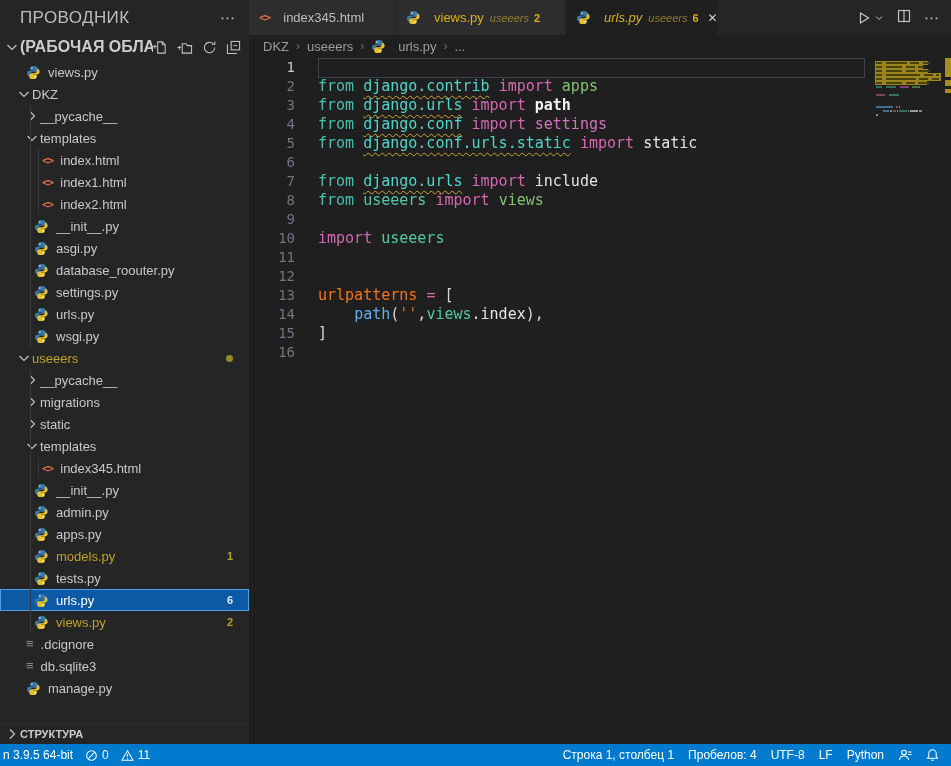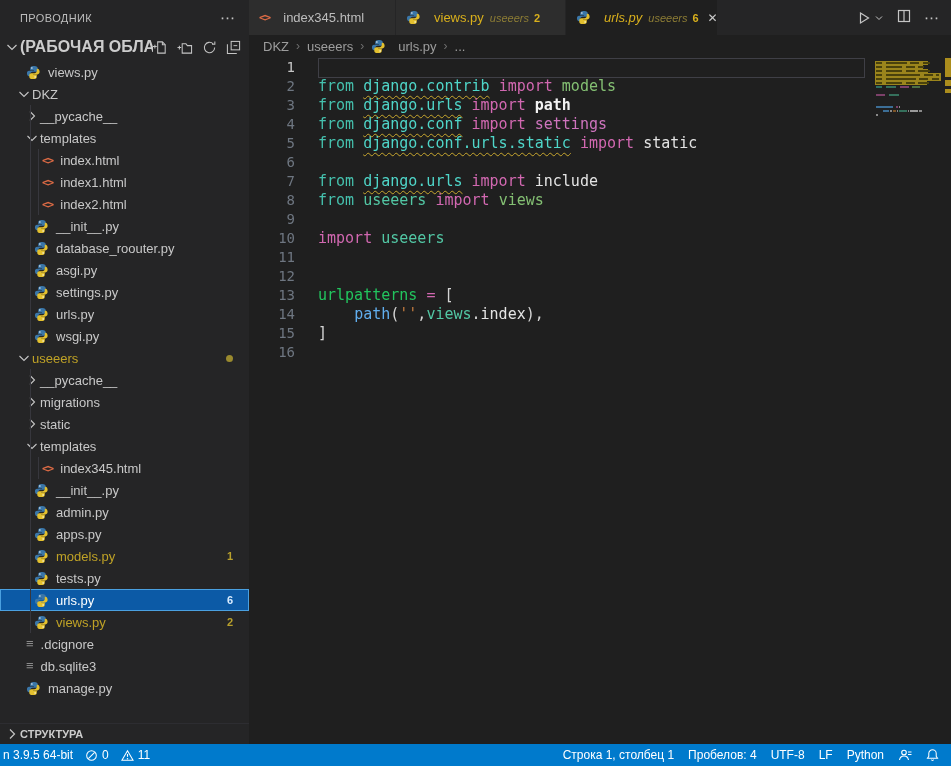--- a/index.html
+++ b/index.html
@@ -2,21 +2,21 @@
 <html><head>
 <meta charset="utf-8">
 <style>
   html,body{margin:0;padding:0;background:#111;}
   #app{position:relative;width:951px;height:766px;background:#1f1f1f;overflow:hidden;
        font-family:"Liberation Sans",sans-serif;color:#cccccc;-webkit-font-smoothing:antialiased;}
 
   
   .sidebar{position:absolute;left:0;top:0;width:249px;height:744px;background:#252526;overflow:hidden;}
   .sb-header{height:35px;display:flex;align-items:center;padding:0 14px 0 20px;}
-  .sb-title{font-size:11px;color:#bcbcbc;letter-spacing:.4px;flex:1;}
+  .sb-title{font-size:17px;color:#bcbcbc;letter-spacing:.4px;flex:1;}
   .sb-more{color:#c5c5c5;font-size:15px;line-height:10px;cursor:pointer;}
   .sb-section{height:24px;display:flex;align-items:center;font-weight:bold;font-size:16px;color:#cccccc;padding:0 8px 0 4px;}
   .sb-section .sec-label{white-space:nowrap;overflow:hidden;flex:1;}
   .sb-actions{display:flex;gap:9px;align-items:center;color:#c5c5c5;}
   .sb-actions svg{display:block;}
   .chev{width:16px;height:16px;flex:none;color:#c5c5c5;display:flex;align-items:center;justify-content:center;}
   .tree{position:absolute;top:61px;left:0;right:0;}
   .tree-row{position:relative;height:22px;display:flex;align-items:center;font-size:13px;color:#c8c8c8;cursor:pointer;box-sizing:border-box;}
   .tree-row .label{white-space:nowrap;}
   .tree-row.warn .label{color:#bfa226;}
@@ -65,21 +65,21 @@
   .cur-box{position:absolute;left:69px;right:86px;top:0;height:18px;border:1px solid #3f3f46;pointer-events:none;}
   .tk-kw{color:#45c0ad;}
   .tk-mod{color:#4fd6c9;text-decoration:underline wavy #c8a72e;text-decoration-thickness:1px;text-underline-offset:4px;}
   .tk-imp{color:#d268b1;}
   .tk-green{color:#84c073;}
   .tk-teal{color:#52c7a4;}
   .tk-white{color:#e4e4e4;}
   .tk-whiteb{color:#f2f2f2;font-weight:bold;}
   .tk-pink{color:#cf74be;}
   .tk-blue{color:#61aeee;}
-  .tk-var{color:#22c55e;}
+  .tk-var{color:#f97316;}
   .tk-str{color:#c07a3f;}
   .tk-pl{color:#d4d4d4;}
 
   
   .minimap{position:absolute;top:1px;right:10px;width:66px;cursor:pointer;}
   .mm-row{position:relative;height:3px;margin-bottom:1px;}
   .mm-bg{position:absolute;left:0;top:-1px;height:4px;background:#9b851c;}
   .mm-bar{position:absolute;top:0;height:2px;}
   .ruler{position:absolute;top:0;right:0;width:6px;bottom:0;}
   .ruler .mark{position:absolute;right:0;width:6px;background:#ab8d1d;}
@@ -215,33 +215,33 @@
         <div class="tree-row" style="padding-left: 34px;">
           <span class="guide" style="left: 30px;"></span>
           <span style="display: flex;">
             <svg class="icon-py" viewBox="0 0 32 32" width="15" height="15">
               <path fill="#3a76a8" d="M16 2c-5 0-7 2.2-7 5v4h8v1H6.5C3.5 12 2 14.5 2 17.5S3.5 24 6.5 24H9v-4.5c0-2.8 2.2-5 5-5h7c2.2 0 4-1.8 4-4V7c0-2.8-2-5-7-5h-2z"></path>
               <path fill="#e3c02e" d="M16 30c5 0 7-2.2 7-5v-4h-8v-1h9.5c3 0 4.5-2.5 4.5-5.5S27.5 8 24.5 8H23v4.5c0 2.8-2.2 5-5 5h-7c-2.2 0-4 1.8-4 4V25c0 2.8 2 5 7 5h2z"></path>
               <circle fill="#fff" cx="12.5" cy="6.2" r="1.6"></circle>
               <circle fill="#fff" cx="19.5" cy="25.8" r="1.6"></circle>
             </svg>
           </span>
+          <span class="label">asgi.py</span>
+        </div>
+        <div class="tree-row" style="padding-left: 34px;">
+          <span class="guide" style="left: 30px;"></span>
+          <span style="display: flex;">
+            <svg class="icon-py" viewBox="0 0 32 32" width="15" height="15">
+              <path fill="#3a76a8" d="M16 2c-5 0-7 2.2-7 5v4h8v1H6.5C3.5 12 2 14.5 2 17.5S3.5 24 6.5 24H9v-4.5c0-2.8 2.2-5 5-5h7c2.2 0 4-1.8 4-4V7c0-2.8-2-5-7-5h-2z"></path>
+              <path fill="#e3c02e" d="M16 30c5 0 7-2.2 7-5v-4h-8v-1h9.5c3 0 4.5-2.5 4.5-5.5S27.5 8 24.5 8H23v4.5c0 2.8-2.2 5-5 5h-7c-2.2 0-4 1.8-4 4V25c0 2.8 2 5 7 5h2z"></path>
+              <circle fill="#fff" cx="12.5" cy="6.2" r="1.6"></circle>
+              <circle fill="#fff" cx="19.5" cy="25.8" r="1.6"></circle>
+            </svg>
+          </span>
           <span class="label">database_roouter.py</span>
-        </div>
-        <div class="tree-row" style="padding-left: 34px;">
-          <span class="guide" style="left: 30px;"></span>
-          <span style="display: flex;">
-            <svg class="icon-py" viewBox="0 0 32 32" width="15" height="15">
-              <path fill="#3a76a8" d="M16 2c-5 0-7 2.2-7 5v4h8v1H6.5C3.5 12 2 14.5 2 17.5S3.5 24 6.5 24H9v-4.5c0-2.8 2.2-5 5-5h7c2.2 0 4-1.8 4-4V7c0-2.8-2-5-7-5h-2z"></path>
-              <path fill="#e3c02e" d="M16 30c5 0 7-2.2 7-5v-4h-8v-1h9.5c3 0 4.5-2.5 4.5-5.5S27.5 8 24.5 8H23v4.5c0 2.8-2.2 5-5 5h-7c-2.2 0-4 1.8-4 4V25c0 2.8 2 5 7 5h2z"></path>
-              <circle fill="#fff" cx="12.5" cy="6.2" r="1.6"></circle>
-              <circle fill="#fff" cx="19.5" cy="25.8" r="1.6"></circle>
-            </svg>
-          </span>
-          <span class="label">asgi.py</span>
         </div>
         <div class="tree-row" style="padding-left: 34px;">
           <span class="guide" style="left: 30px;"></span>
           <span style="display: flex;">
             <svg class="icon-py" viewBox="0 0 32 32" width="15" height="15">
               <path fill="#3a76a8" d="M16 2c-5 0-7 2.2-7 5v4h8v1H6.5C3.5 12 2 14.5 2 17.5S3.5 24 6.5 24H9v-4.5c0-2.8 2.2-5 5-5h7c2.2 0 4-1.8 4-4V7c0-2.8-2-5-7-5h-2z"></path>
               <path fill="#e3c02e" d="M16 30c5 0 7-2.2 7-5v-4h-8v-1h9.5c3 0 4.5-2.5 4.5-5.5S27.5 8 24.5 8H23v4.5c0 2.8-2.2 5-5 5h-7c-2.2 0-4 1.8-4 4V25c0 2.8 2 5 7 5h2z"></path>
               <circle fill="#fff" cx="12.5" cy="6.2" r="1.6"></circle>
               <circle fill="#fff" cx="19.5" cy="25.8" r="1.6"></circle>
             </svg>
@@ -525,21 +525,21 @@
 
   <div class="editor">
     <div class="code-lines">
         <div class="code-line current">
           <div class="cur-box"></div>
           <span class="ln">1</span>
           <span class="ct"></span>
         </div>
         <div class="code-line">
           <span class="ln">2</span>
-          <span class="ct"><span class="tk-kw">from</span><span class="tk-pl"> </span><span class="tk-mod">django.contrib</span><span class="tk-pl"> </span><span class="tk-imp">import</span><span class="tk-pl"> </span><span class="tk-green">models</span></span>
+          <span class="ct"><span class="tk-kw">from</span><span class="tk-pl"> </span><span class="tk-mod">django.contrib</span><span class="tk-pl"> </span><span class="tk-imp">import</span><span class="tk-pl"> </span><span class="tk-green">apps</span></span>
         </div>
         <div class="code-line">
           <span class="ln">3</span>
           <span class="ct"><span class="tk-kw">from</span><span class="tk-pl"> </span><span class="tk-mod">django.urls</span><span class="tk-pl"> </span><span class="tk-imp">import</span><span class="tk-pl"> </span><span class="tk-whiteb">path</span></span>
         </div>
         <div class="code-line">
           <span class="ln">4</span>
           <span class="ct"><span class="tk-kw">from</span><span class="tk-pl"> </span><span class="tk-mod">django.conf</span><span class="tk-pl"> </span><span class="tk-imp">import</span><span class="tk-pl"> </span><span class="tk-pink">settings</span></span>
         </div>
         <div class="code-line">

